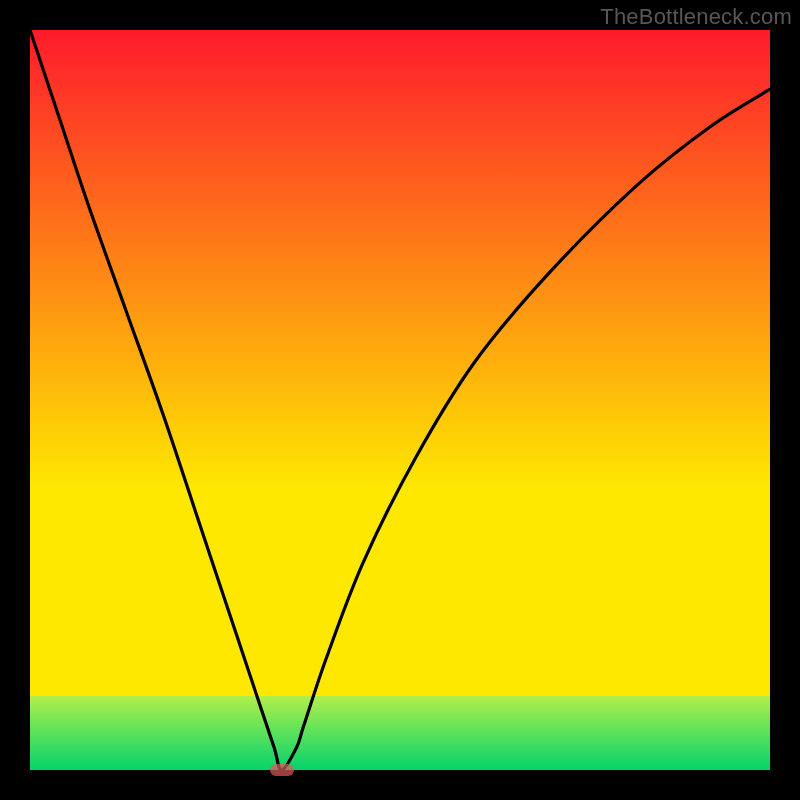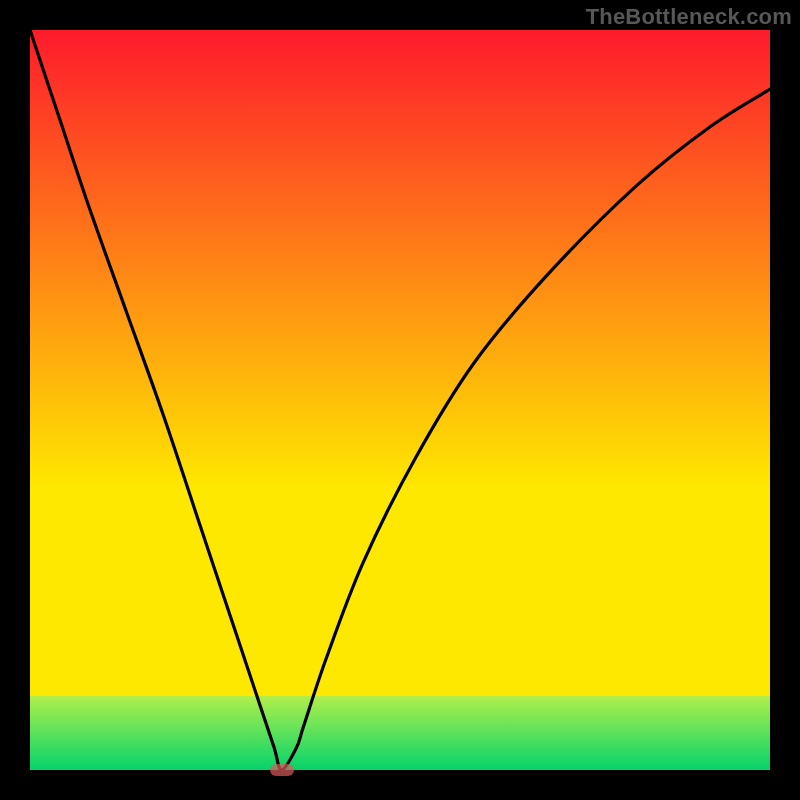--- a/index.html
+++ b/index.html
@@ -17,21 +17,21 @@
     top: 30px;
     width: 740px;
     height: 740px;
     background: #000;
   }
   .watermark {
     position: absolute;
     top: 4px;
     right: 8px;
     font-size: 22px;
-    font-weight: 700;
+    font-weight: 400;
     color: #575757;
     letter-spacing: 0.2px;
   }
   svg {
     display: block;
   }
   .marker {
     position: absolute;
     border-radius: 6px;
     background: rgba(220, 90, 90, 0.7);

